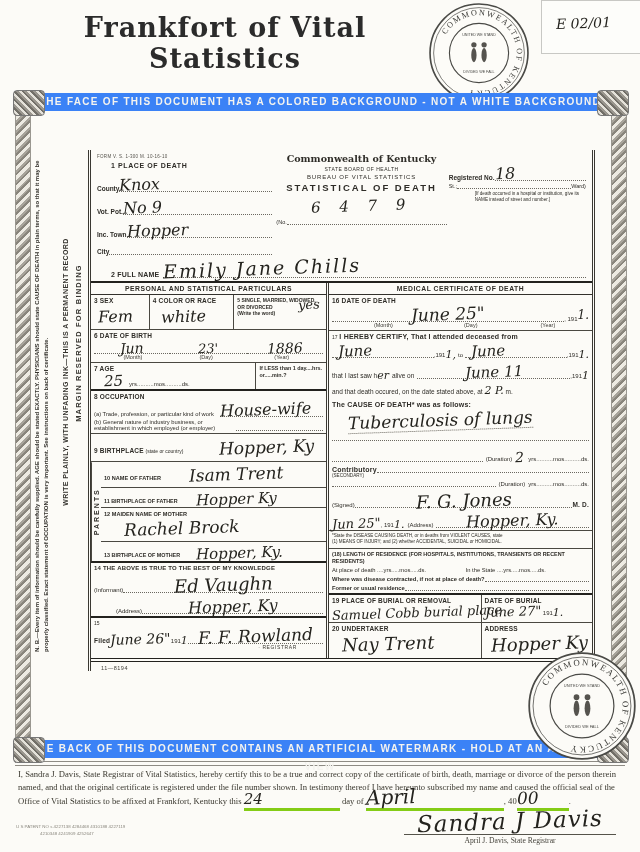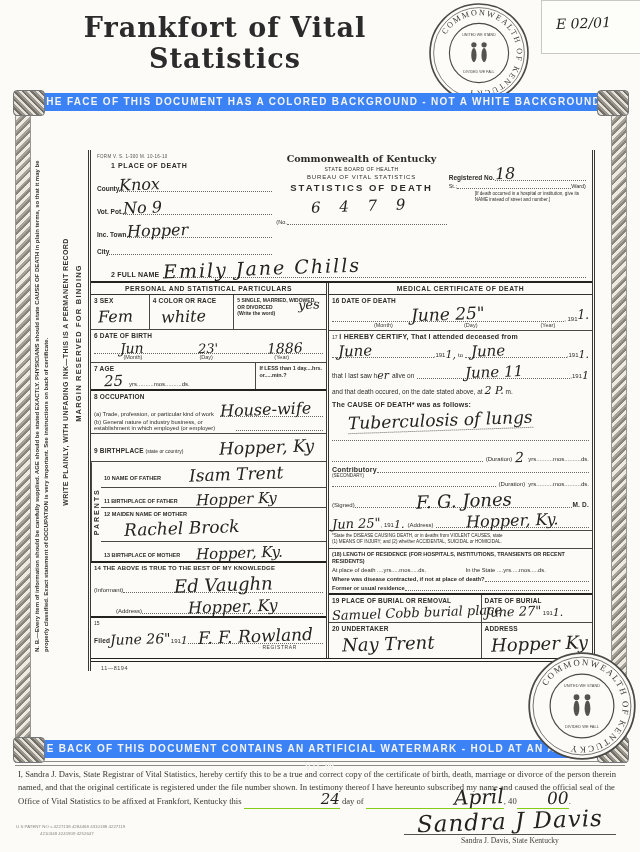--- a/index.html
+++ b/index.html
@@ -82,21 +82,21 @@
   .caps{display:flex;font-size:5.5px;color:#3c3a34;}
   .mdy{display:flex;align-items:flex-end;}
   .ftnote{font-size:4.6px;line-height:1.4;padding:2px 3px;}
   .capunder{font-size:5px;letter-spacing:.6px;color:#3c3a34;text-align:right;padding-right:26px;}
 
   .prcode{font-size:5.5px;letter-spacing:.5px;padding:3px 0 0 10px;color:#44423c;}
 
   
   .cert{position:absolute;left:18px;top:768px;width:606px;font-family:"Liberation Serif",serif;
     font-size:8.6px;line-height:1.55;color:#3a382f;z-index:2;}
-  .blank{display:inline-block;border-bottom:1px solid #84cc16;text-align:right;vertical-align:baseline;}
+  .blank{display:inline-block;border-bottom:3px solid #84cc16;text-align:left;vertical-align:baseline;}
   .blank .hw{font-size:15px;line-height:0;}
   .blank-day{width:96px;}
   .blank-month{width:138px;}
   .blank-month .hw{font-size:20px;}
   .blank-year{width:52px;}
   .blank-year .hw{font-size:17px;}
   .sigblock{position:absolute;left:404px;top:808px;width:212px;text-align:center;z-index:7;}
   .sigline{border-bottom:1px solid #55534a;height:26px;}
   .sigline .hw{font-size:23px;letter-spacing:1px;}
   .sigcap{font-family:"Liberation Serif",serif;font-size:7.6px;color:#46443c;margin-top:1px;}
@@ -171,21 +171,21 @@
           </div>
         <div class="fline" style="margin-top:10px;">
             <span class="lab">City</span>
           <span class="dots"></span>
           </div>
       </div>
       <div class="fh-c2">
         <div class="cw">Commonwealth of Kentucky</div>
         <div class="sb">STATE BOARD OF HEALTH</div>
         <div class="bu">BUREAU OF VITAL STATISTICS</div>
-        <div class="cod">STATISTICS OF DEATH</div>
+        <div class="cod">STATISTICAL OF DEATH</div>
         <div class="hw certnum slant">6 4 7 9</div>
         <div class="fline" style="margin-top:4px;font-size:5.5px;">
           <span>(No.</span>
             <span class="dots"></span>
         </div>
       </div>
       <div class="fh-c3">
         <div class="fline" style="margin-top:9px;">
             <span class="lab">Registered No.</span>
           <span class="dots fillrow">
@@ -501,21 +501,21 @@
 
   <div class="cert">
     <span>I, Sandra J. Davis, State Registrar of Vital Statistics, hereby certify this to be a true and correct copy of the certificate of birth, death, marriage or divorce of the person therein named, and that the original certificate is registered under the file number shown.  In testimony thereof I have hereunto subscribed my name and caused the official seal of the Office of Vital Statistics to be affixed at Frankfort, Kentucky this</span>
     <span class="blank blank-day"><span class="hw">24</span></span>
     <span>day of</span>
     <span class="blank blank-month"><span class="hw slant">April</span></span><span>, 40</span><span class="blank blank-year"><span class="hw slant">00</span></span><span>.</span>
   </div>
 
   <div class="sigblock">
     <div class="sigline"><span class="hw slant">Sandra J Davis</span></div>
-    <div class="sigcap">Sandra J. Davis, State Kentucky</div>
+    <div class="sigcap">April J. Davis, State Registrar</div>
   </div>
 
   <div class="patent">
     <div>U S PATENT NO s  4227138 4284468 4310188 4227119</div>
     <div style="padding-left:24px;">4210348 4241909 4252647</div>
   </div>
 
 </div>
 
 </body></html>

